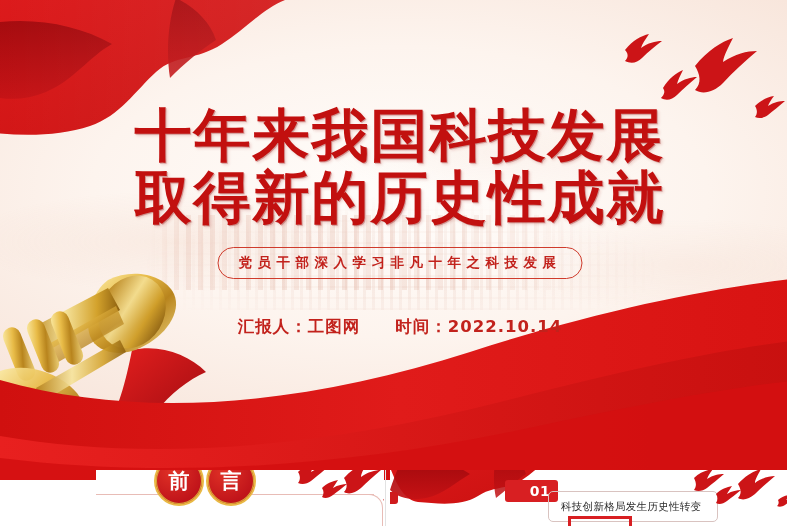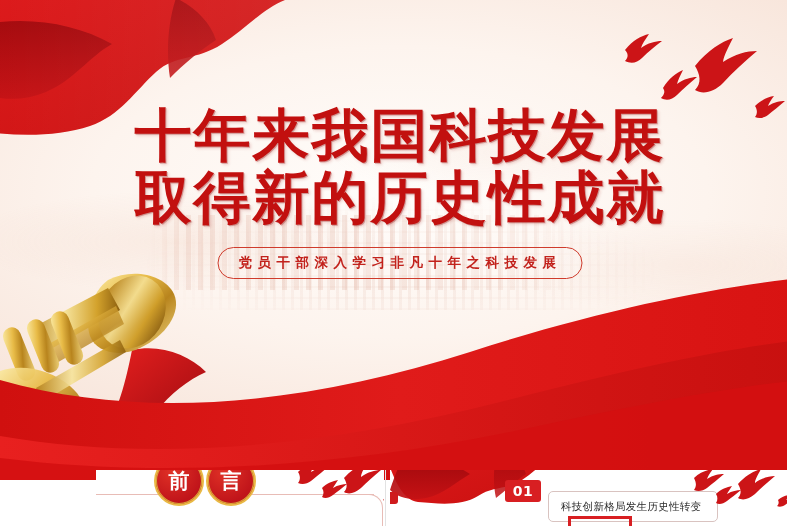--- a/index.html
+++ b/index.html
@@ -78,21 +78,21 @@
   .rule-l{position:absolute;left:0;top:24px;width:66px;height:1px;background:#e8bcb6;}
   .rule-r{position:absolute;left:156px;top:24px;width:122px;height:1px;background:#e8bcb6;}
   .round-box{position:absolute;left:158px;top:24px;width:128px;height:60px;
     border:1px solid #e8bcb6;border-radius:0 14px 0 0;border-bottom:none;border-left:none;}
   .birds-a{position:absolute;left:198px;top:-8px;width:110px;height:40px;}
 
   .thumb-b .rib{position:absolute;left:-2px;top:-42px;width:190px;height:78px;}
   .badge01{position:absolute;left:115px;top:10px;width:36px;height:22px;border-radius:3px;
     background:#d81f22;color:#fff;font-size:14px;font-weight:700;letter-spacing:.5px;
     display:flex;align-items:center;justify-content:center;
-    font-family:"DejaVu Sans","Liberation Sans",sans-serif;}
+    font-family:"DejaVu Sans","Liberation Sans",sans-serif;padding-left:17px;}
   .cap-box{position:absolute;left:158px;top:21px;width:168px;height:29px;
     border:1px solid #d9c3c0;border-radius:5px;display:flex;align-items:center;}
   .cap-box span{padding-left:12px;font-size:10.5px;color:#2c2c2c;letter-spacing:.3px;
     font-family:"DejaVu Sans","Liberation Sans",sans-serif;white-space:nowrap;}
   .birds-b{position:absolute;left:300px;top:0px;width:105px;height:40px;}
   .red-nub{position:absolute;left:-2px;top:22px;width:10px;height:12px;background:#cf1a1d;
     border-radius:0 3px 3px 0;}
   .mini-rect{position:absolute;left:178px;top:46px;width:58px;height:26px;
     border:3px solid #d81f22;}
 </style>
@@ -207,20 +207,25 @@
 
     <div class="title-wrap">
       <div class="t-line">十年来我国科技发展</div>
       <div class="t-line">取得新的历史性成就</div>
     </div>
 
     <div class="sub-pill">
       <span>党员干部深入学习非凡十年之科技发展</span>
     </div>
 
+    <div class="meta">
+      <span>汇报人：工图网</span>
+      <span class="gap"></span>
+      <span>时间：2022.10.14</span>
+    </div>
   </div>
 
   <div class="thumb thumb-a">
     <div class="rule-l"></div>
     <div class="rule-r"></div>
     <div class="round-box"></div>
     <div class="circ-grp">
       <div class="circ">前</div>
       <div class="circ">言</div>
     </div>

